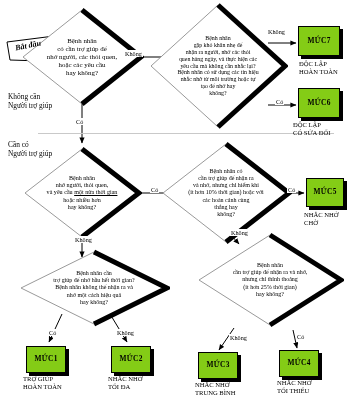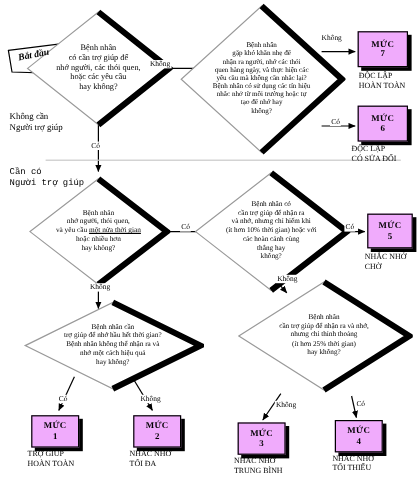--- a/index.html
+++ b/index.html
@@ -40,24 +40,24 @@
     color: #000;
     padding: 0 4px;
     width: 86%;
   }
   .u { text-decoration: underline; }
 
   
   .lvlbox {
     position: absolute;
     border: 1.3px solid #000;
-    background: #f0abfc;
+    background: #84cc16;
     box-shadow: 3px 3px 0 0 #000;
     display: flex;
-    flex-direction: column;
+    flex-direction: row;
     align-items: center;
     justify-content: center;
     line-height: 1.1;
     z-index: 4;
   }
   .lvlbox .l1 { font-weight: bold; letter-spacing: .3px; }
   .lvlbox .l2 { font-weight: bold; }
 
   .caption {
     position: absolute;
@@ -155,21 +155,21 @@
   </svg>
 
   <div id="divider"></div>
 
   <div id="start-banner">
     <div class="btxt">Bắt đầu</div>
   </div>
 
   <div class="sidenote" style="left:8px; top:92px; font-size:7.4px;">Không cần
 Người trợ giúp</div>
-  <div class="sidenote" style="left:8px; top:140px; font-size:7.4px;font-family:Liberation Mono, monospace;">Cần có
+  <div class="sidenote" style="left:8px; top:140px; font-size:7.4px;">Cần có
 Người trợ giúp</div>
 
   <div class="diamond" style="left:20px; top:7px; width:124px; height:100px;">
     <svg class="shape" viewBox="0 0 124 100" preserveAspectRatio="none">
       <path d="M62,3 L121,50 L62,97 L3,50 Z" fill="#ffffff" stroke="#9a9a9a" stroke-width="1"></path>
       <path d="M62,3 L121,50 L62,97" fill="none" stroke="#000000" stroke-width="5"></path>
     </svg>
     <div class="dtext" style="font-size:6.9px;">
       <div>Bệnh nhân</div>
       <div>có cần trợ giúp để</div>

